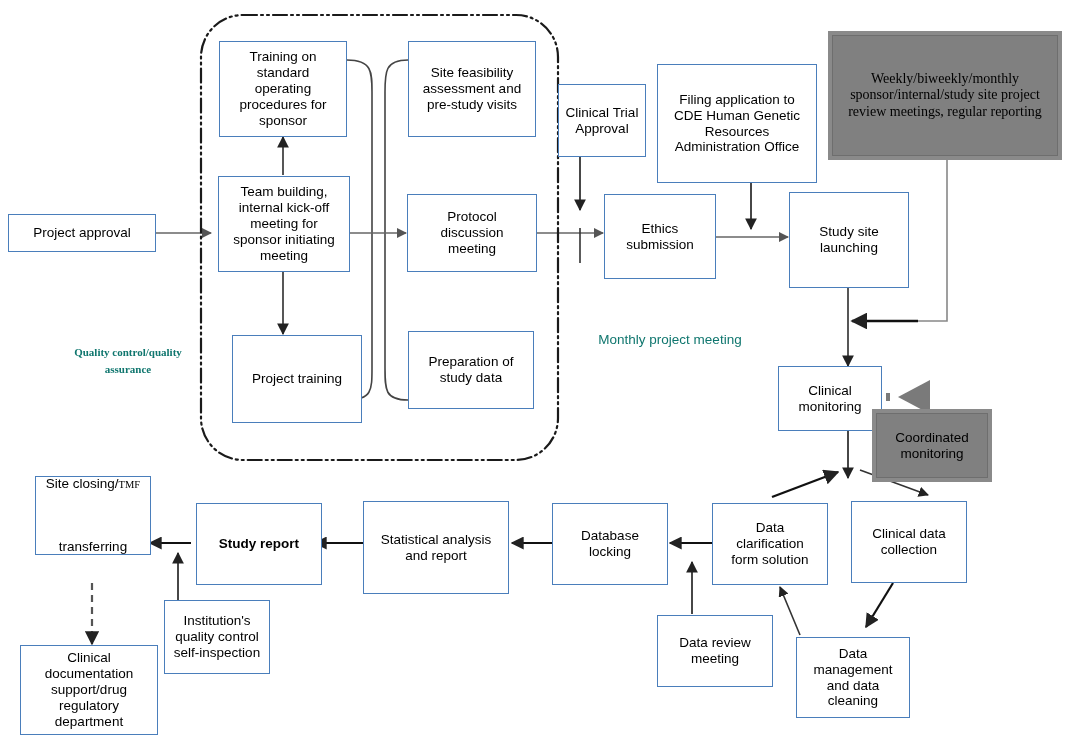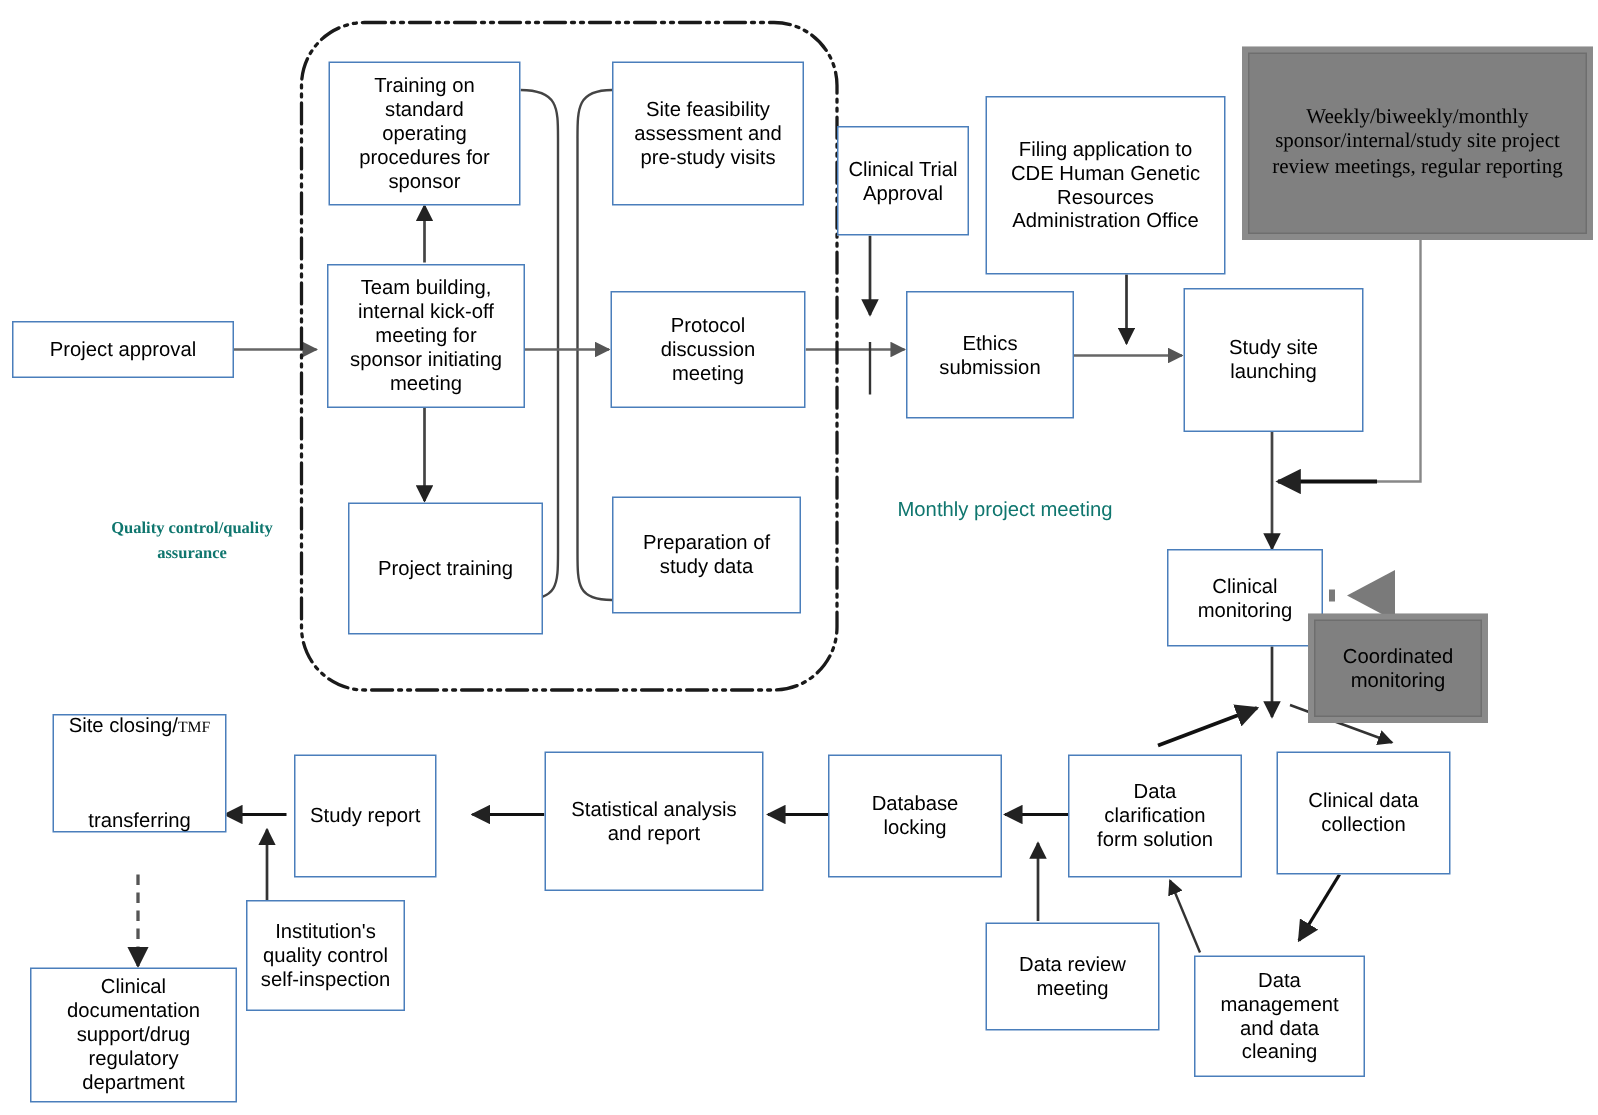--- a/index.html
+++ b/index.html
@@ -188,21 +188,21 @@
 
   <div class="node" style="left:657px;top:615px;width:116px;height:72px;">Data review
 meeting</div>
 
   <div class="node" style="left:552px;top:503px;width:116px;height:82px;">Database
 locking</div>
 
   <div class="node" style="left:363px;top:501px;width:146px;height:93px;">Statistical analysis
 and report</div>
 
-  <div class="node" style="left:196px;top:503px;width:95px;height:82px;">Study report</div>
+  <div class="node" style="left:196px;top:503px;width:126px;height:82px;font-weight:bold;">Study report</div>
 
   <div class="node" style="left:164px;top:600px;width:106px;height:74px;">Institution's
 quality control
 self-inspection</div>
 
   <div class="node" style="left:35px;top:476px;width:116px;height:79px;flex-direction:column;gap:47px;">
     <div style="white-space:nowrap;"><span>Site closing/</span><span class="tmf">TMF</span></div>
     <div>transferring</div>
   </div>
 

